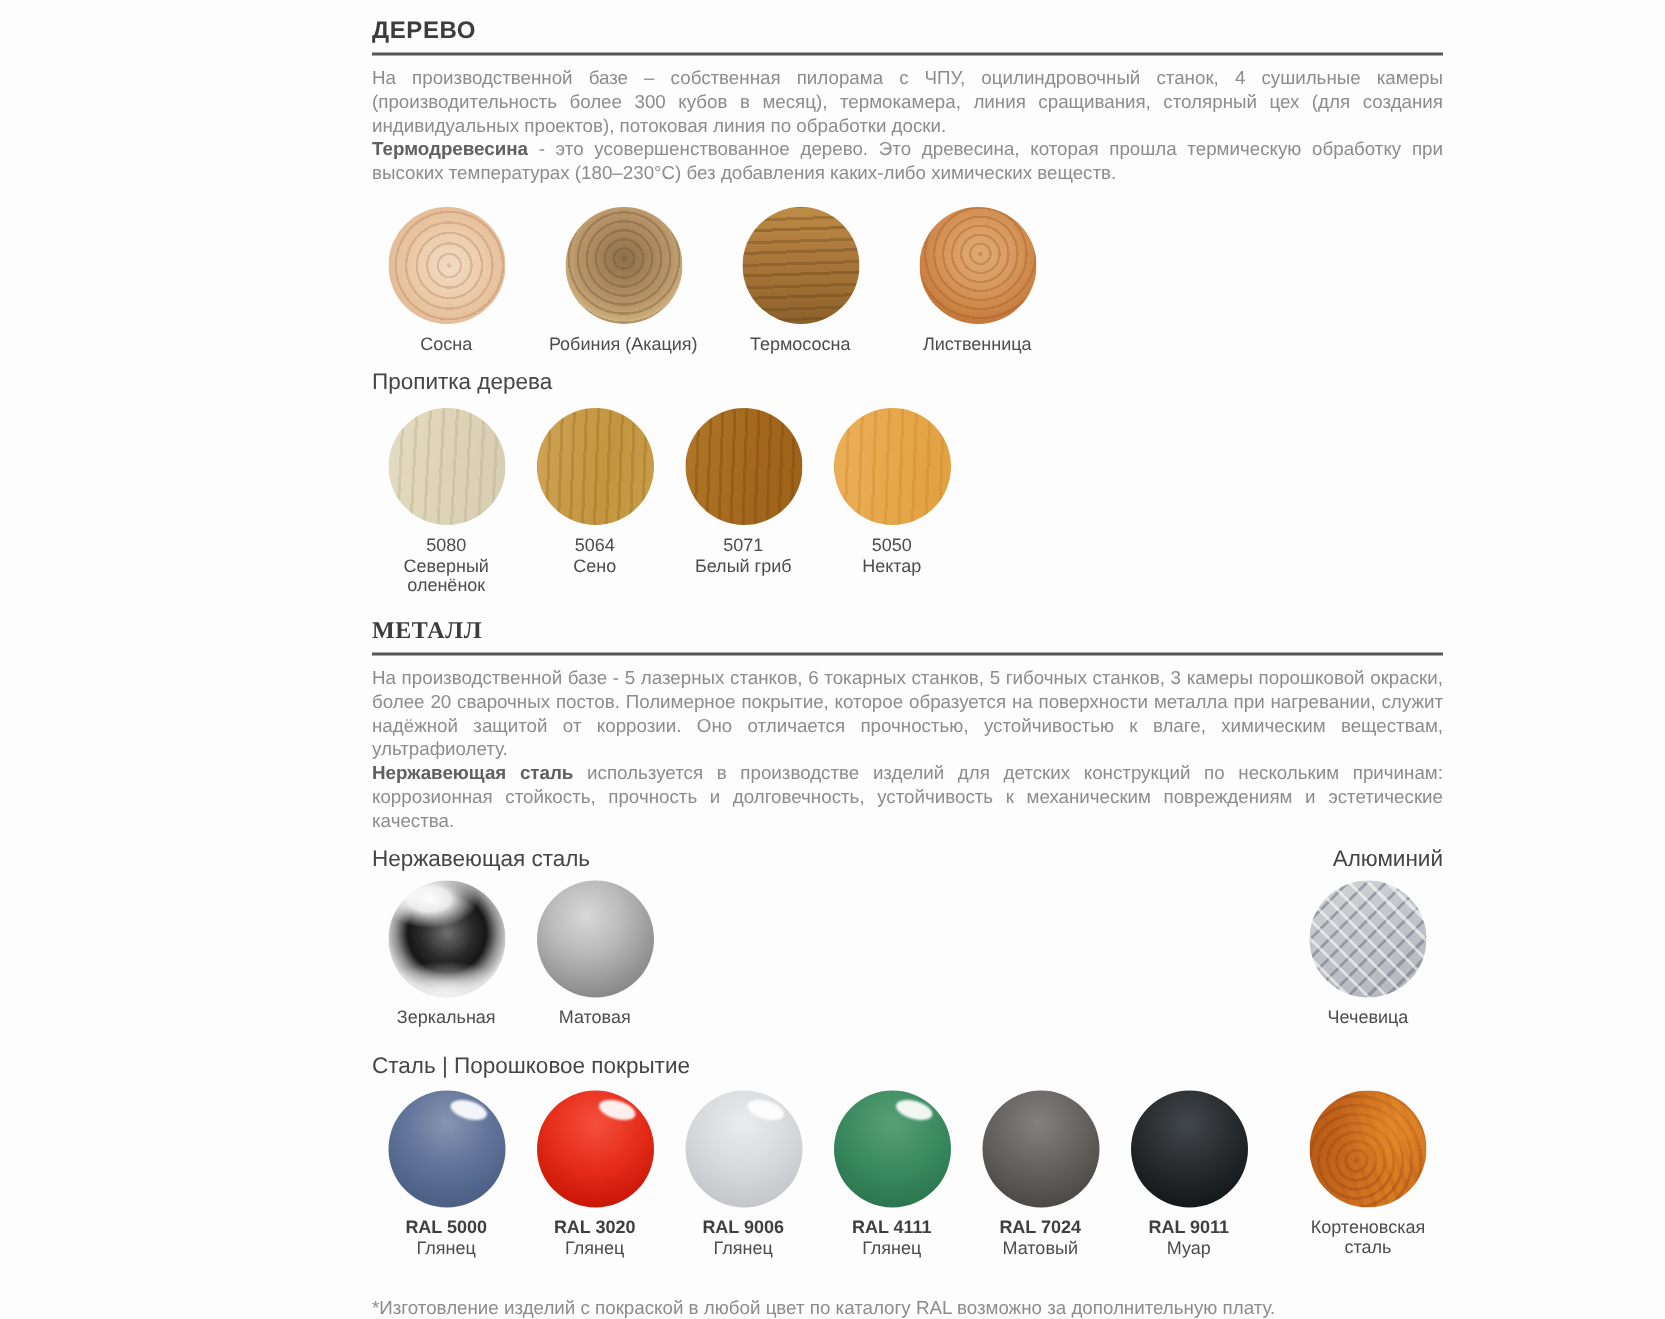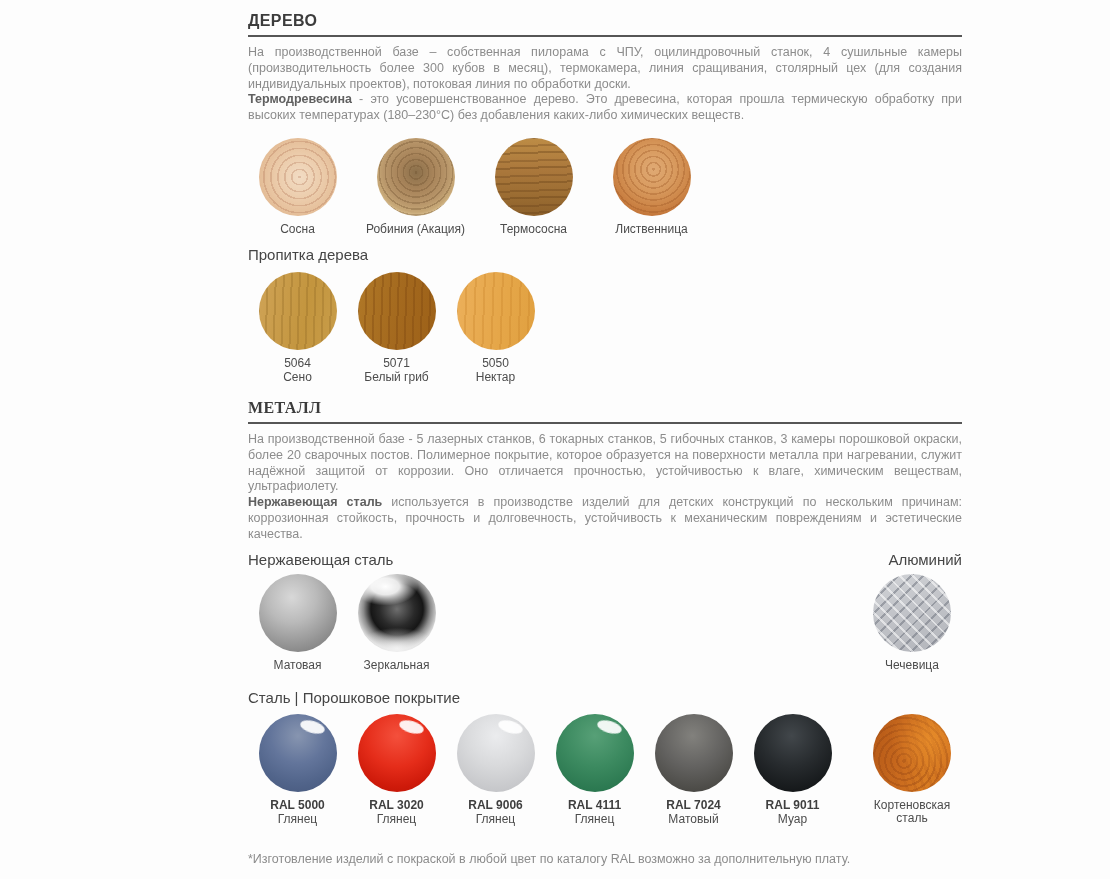--- a/index.html
+++ b/index.html
@@ -150,20 +150,27 @@
       <div class="cell">
         <div class="circle sw-larch"></div>
         <div class="cell-label nowrap">Лиственница</div>
       </div>
     </div>
 
     <h3 class="sub-title mt-imp-title">Пропитка дерева</h3>
 
     <div class="swatch-row mt-imp-row">
       <div class="cell">
+        <div class="circle sw-5080"></div>
+        <div class="cell-label">
+          <div class="code-line">5080</div>
+          <div class="name-line narrow">Северный оленёнок</div>
+        </div>
+      </div>
+      <div class="cell">
         <div class="circle sw-5064"></div>
         <div class="cell-label">
           <div class="code-line">5064</div>
           <div class="name-line">Сено</div>
         </div>
       </div>
       <div class="cell">
         <div class="circle sw-5071"></div>
         <div class="cell-label">
           <div class="code-line">5071</div>
@@ -187,26 +194,26 @@
     <p class="body-text">На производственной базе - 5 лазерных станков, 6 токарных станков, 5 гибочных станков, 3 камеры порошковой окраски, более 20 сварочных постов. Полимерное покрытие, которое образуется на поверхности металла при нагревании, служит надёжной защитой от коррозии. Оно отличается прочностью, устойчивостью к влаге, химическим веществам, ультрафиолету.</p>
     <p class="body-text"><b>Нержавеющая сталь</b><span> используется в производстве изделий для детских конструкций по нескольким причинам: коррозионная стойкость, прочность и долговечность, устойчивость к механическим повреждениям и эстетические качества.</span></p>
 
     <div class="sub-row mt-steel-hdr">
       <h3 class="sub-title">Нержавеющая сталь</h3>
       <h3 class="sub-title">Алюминий</h3>
     </div>
 
     <div class="swatch-row mt-steel-row">
       <div class="cell">
+        <div class="circle sw-mirror"></div>
+        <div class="cell-label nowrap">Зеркальная</div>
+      </div>
+      <div class="cell">
         <div class="circle sw-matte"></div>
         <div class="cell-label nowrap">Матовая</div>
-      </div>
-      <div class="cell">
-        <div class="circle sw-mirror"></div>
-        <div class="cell-label nowrap">Зеркальная</div>
       </div>
       <div class="cell cell-right">
         <div class="circle sw-aluminum"></div>
         <div class="cell-label nowrap">Чечевица</div>
       </div>
     </div>
 
     <h3 class="sub-title mt-powder-t">Сталь | Порошковое покрытие</h3>
 
     <div class="swatch-row mt-powder-r">

